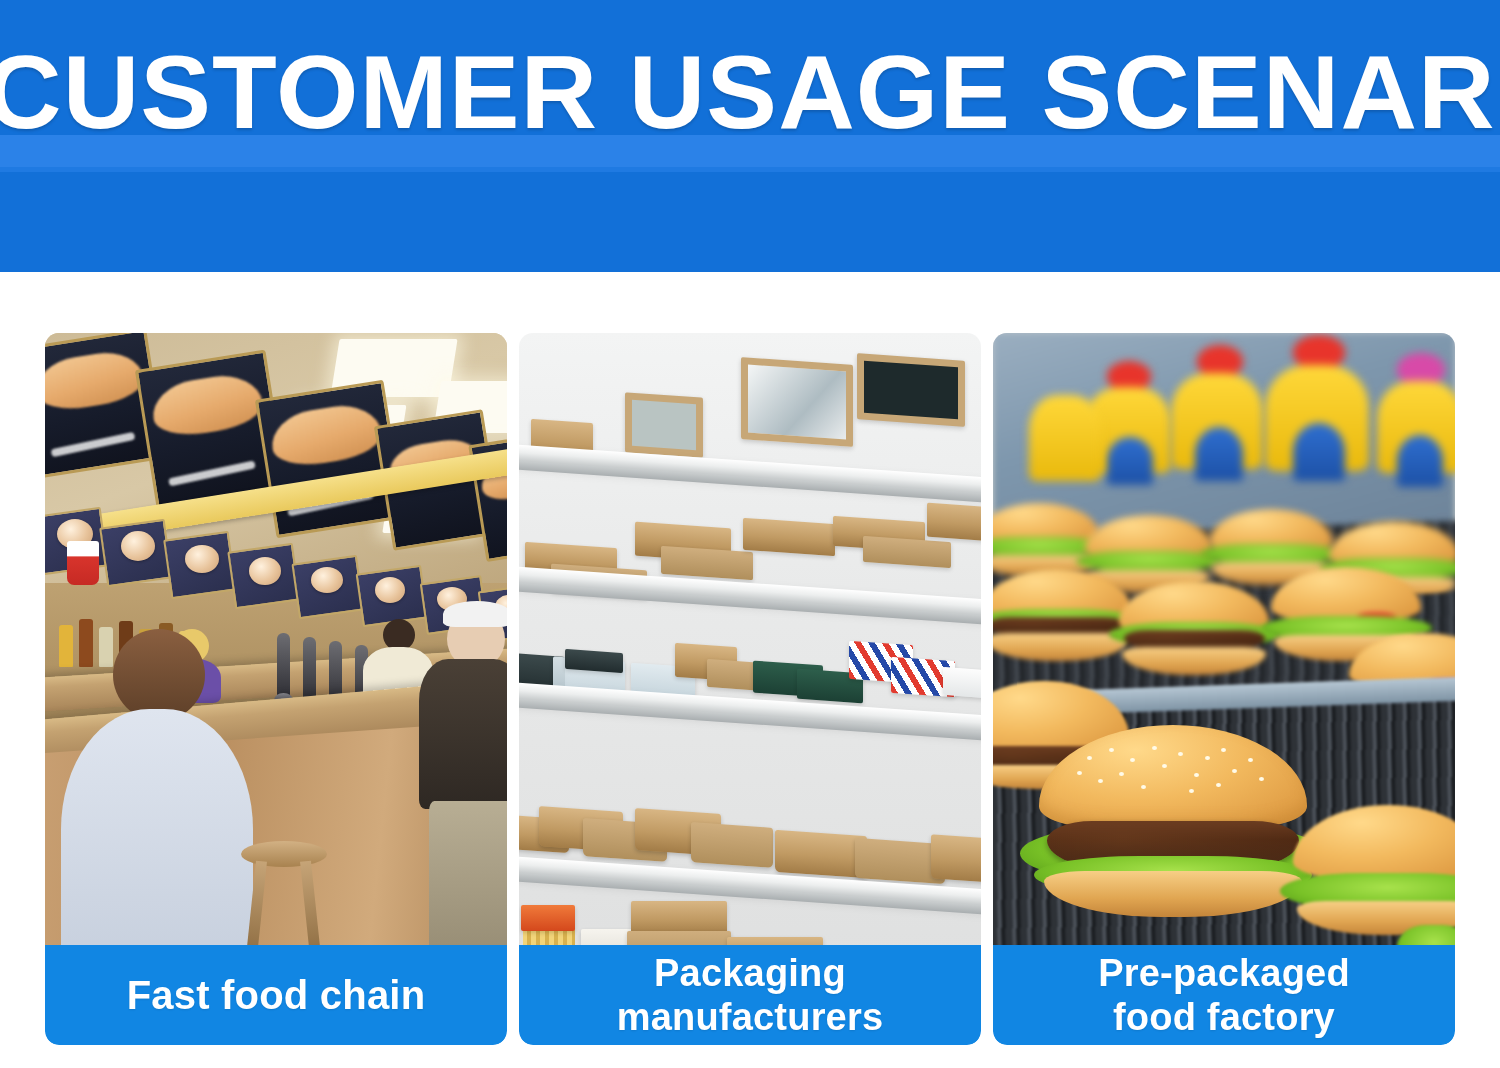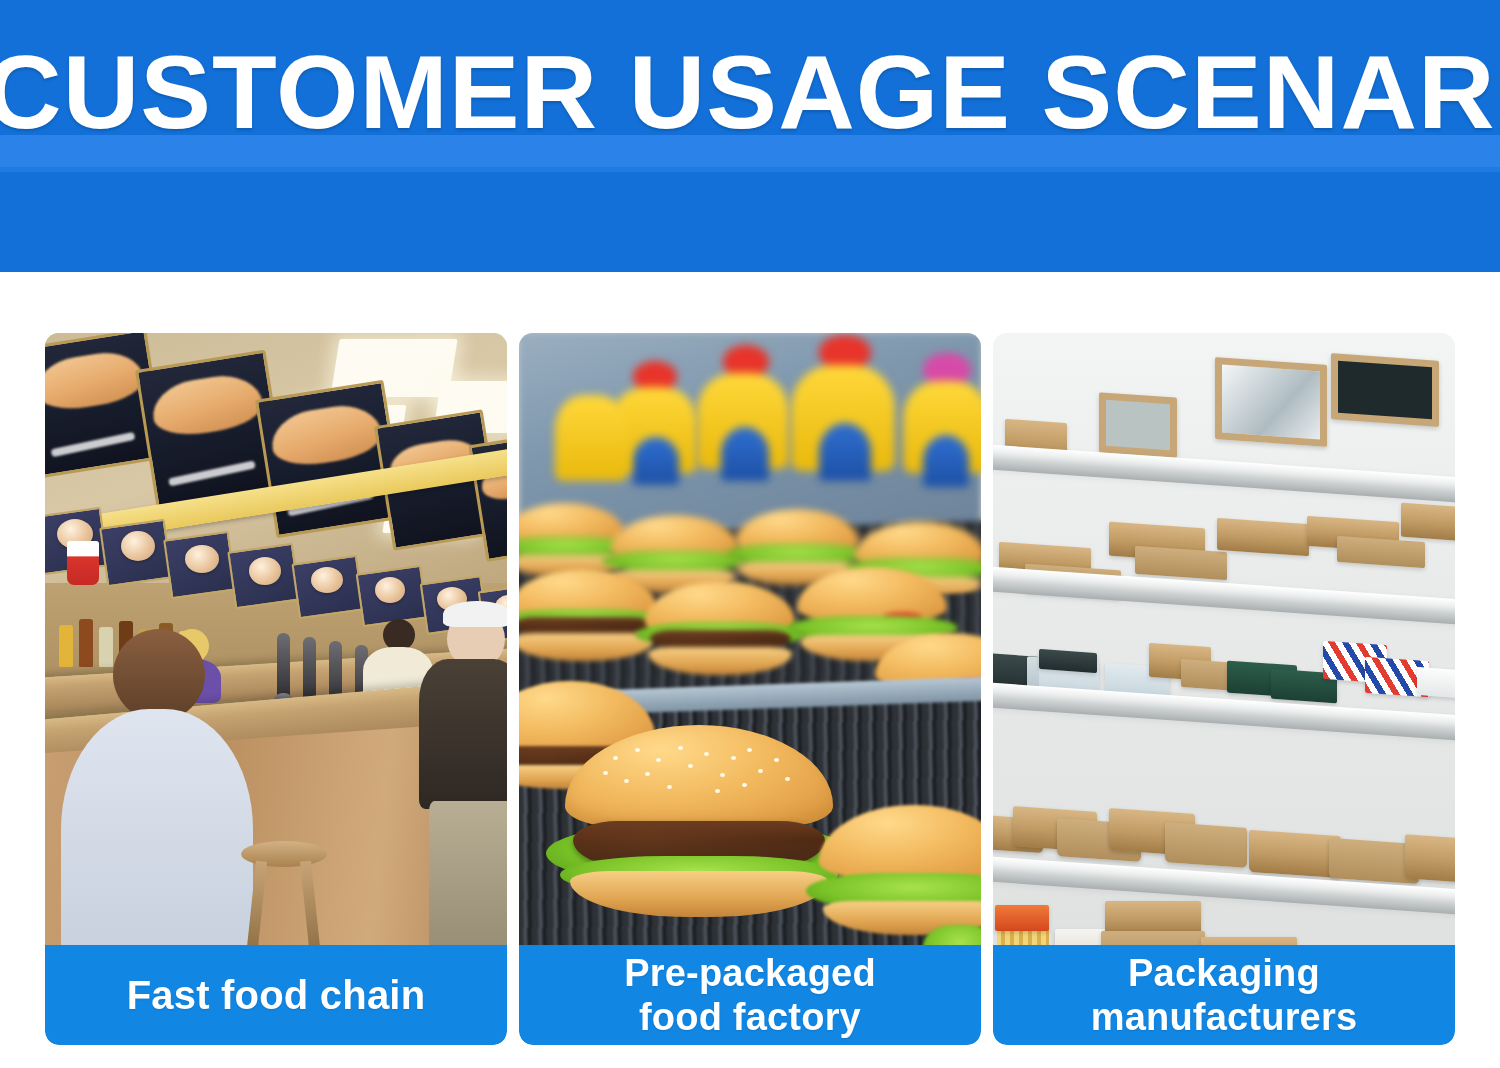--- a/index.html
+++ b/index.html
@@ -426,20 +426,80 @@
 
       <div class="p1-stool">
         <div class="p1-stool-top"></div>
         <div class="p1-stool-leg" style="left:10px;transform:rotate(6deg);"></div>
         <div class="p1-stool-leg" style="left:64px;transform:rotate(-6deg);"></div>
       </div>
     </div>
 
     <div class="caption single">
       <span class="caption-text">Fast food chain</span>
+    </div>
+  </div>
+
+  <div class="panel">
+    <div class="photo p3">
+
+      <div class="p3-box kraft" style="left:12px;top:88px;width:62px;height:44px;transform:skewY(4deg);"></div>
+      <div class="p3-frame" style="left:106px;top:62px;width:78px;height:60px;transform:skewY(4deg);background:#b9c4c2;"></div>
+      <div class="p3-frame" style="left:222px;top:28px;width:112px;height:82px;transform:skewY(4deg);background:linear-gradient(130deg,#f4f6f6,#aebcc2 60%,#e9eced);"></div>
+      <div class="p3-frame" style="left:338px;top:24px;width:108px;height:66px;transform:skewY(4deg);background:#1e2a2c;"></div>
+      <div class="p3-shelf" style="top:128px;transform:rotate(4deg);"></div>
+      <div class="p3-shelf-face" style="top:144px;transform:rotate(4deg);"></div>
+
+      <div class="p3-box kraft" style="left:6px;top:212px;width:92px;height:32px;transform:skewY(4deg);"></div>
+      <div class="p3-box kraft2" style="left:32px;top:234px;width:96px;height:28px;transform:skewY(4deg);"></div>
+      <div class="p3-box kraft" style="left:116px;top:192px;width:96px;height:34px;transform:skewY(4deg);"></div>
+      <div class="p3-box kraft2" style="left:142px;top:216px;width:92px;height:28px;transform:skewY(4deg);"></div>
+      <div class="p3-box kraft" style="left:224px;top:188px;width:92px;height:32px;transform:skewY(4deg);"></div>
+      <div class="p3-box kraft" style="left:314px;top:186px;width:92px;height:30px;transform:skewY(4deg);"></div>
+      <div class="p3-box kraft2" style="left:344px;top:206px;width:88px;height:26px;transform:skewY(4deg);"></div>
+      <div class="p3-box kraft" style="left:408px;top:172px;width:66px;height:34px;transform:skewY(4deg);"></div>
+      <div class="p3-shelf" style="top:250px;transform:rotate(4deg);"></div>
+      <div class="p3-shelf-face" style="top:266px;transform:rotate(4deg);"></div>
+
+      <div class="p3-box dark" style="left:-6px;top:322px;width:52px;height:38px;transform:skewY(4deg);"></div>
+      <div class="p3-box clear" style="left:34px;top:326px;width:72px;height:34px;transform:skewY(4deg);"></div>
+      <div class="p3-box dark" style="left:46px;top:318px;width:58px;height:20px;transform:skewY(4deg);"></div>
+      <div class="p3-box clear" style="left:112px;top:332px;width:64px;height:30px;transform:skewY(4deg);"></div>
+      <div class="p3-box kraft" style="left:156px;top:312px;width:62px;height:34px;transform:skewY(4deg);"></div>
+      <div class="p3-box kraft2" style="left:188px;top:328px;width:58px;height:28px;transform:skewY(4deg);"></div>
+      <div class="p3-box green" style="left:234px;top:330px;width:70px;height:32px;transform:skewY(4deg);"></div>
+      <div class="p3-box green" style="left:278px;top:338px;width:66px;height:30px;transform:skewY(4deg);"></div>
+      <div class="p3-box striped" style="left:330px;top:310px;width:64px;height:38px;transform:skewY(4deg);"></div>
+      <div class="p3-box striped" style="left:372px;top:326px;width:64px;height:36px;transform:skewY(4deg);"></div>
+      <div class="p3-box white" style="left:424px;top:336px;width:58px;height:28px;transform:skewY(4deg);"></div>
+      <div class="p3-shelf" style="top:366px;transform:rotate(4deg);"></div>
+      <div class="p3-shelf-face" style="top:382px;transform:rotate(4deg);"></div>
+
+      <div class="p3-tray kraft" style="left:-12px;top:484px;width:62px;height:34px;transform:skewY(4deg);"></div>
+      <div class="p3-tray kraft" style="left:20px;top:476px;width:84px;height:40px;transform:skewY(4deg);"></div>
+      <div class="p3-tray kraft2" style="left:64px;top:488px;width:84px;height:38px;transform:skewY(4deg);"></div>
+      <div class="p3-tray kraft" style="left:116px;top:478px;width:86px;height:42px;transform:skewY(4deg);"></div>
+      <div class="p3-tray kraft2" style="left:172px;top:492px;width:82px;height:40px;transform:skewY(4deg);"></div>
+      <div class="p3-tray kraft" style="left:256px;top:500px;width:92px;height:42px;transform:skewY(4deg);"></div>
+      <div class="p3-tray kraft2" style="left:336px;top:508px;width:90px;height:40px;transform:skewY(4deg);"></div>
+      <div class="p3-tray kraft" style="left:412px;top:504px;width:76px;height:44px;transform:skewY(4deg);"></div>
+      <div class="p3-shelf" style="top:540px;transform:rotate(4deg);"></div>
+      <div class="p3-shelf-face" style="top:556px;transform:rotate(4deg);"></div>
+
+      <div class="p3-fries" style="left:4px;top:584px;width:52px;height:52px;"></div>
+      <div class="p3-box" style="left:2px;top:572px;width:54px;height:26px;background:linear-gradient(#f07a3a,#d4481c);"></div>
+      <div class="p3-box" style="left:62px;top:596px;width:66px;height:40px;background:linear-gradient(#f6f4ee,#d9d7cf);"></div>
+      <div class="p3-box kraft" style="left:112px;top:568px;width:96px;height:34px;"></div>
+      <div class="p3-box kraft2" style="left:108px;top:598px;width:104px;height:38px;"></div>
+      <div class="p3-box kraft" style="left:208px;top:604px;width:96px;height:32px;"></div>
+    </div>
+
+    <div class="caption">
+      <span class="caption-text">Packaging
+manufacturers</span>
     </div>
   </div>
 
   <div class="panel">
     <div class="photo p2">
       <div class="p2-bg"></div>
 
       <div class="p2-worker" style="left:92px;top:30px;width:86px;height:120px;">
         <div class="p2-cap" style="left:22px;top:-2px;width:44px;height:30px;background:#e8342b;"></div>
         <div class="p2-shirt" style="left:0;top:24px;width:86px;height:86px;"></div>
@@ -557,73 +617,13 @@
       </div>
       <div class="p2-lettuce" style="left:404px;top:592px;width:74px;height:44px;filter:blur(1.6px);"></div>
     </div>
 
     <div class="caption">
       <span class="caption-text">Pre-packaged
 food factory</span>
     </div>
   </div>
 
-  <div class="panel">
-    <div class="photo p3">
-
-      <div class="p3-box kraft" style="left:12px;top:88px;width:62px;height:44px;transform:skewY(4deg);"></div>
-      <div class="p3-frame" style="left:106px;top:62px;width:78px;height:60px;transform:skewY(4deg);background:#b9c4c2;"></div>
-      <div class="p3-frame" style="left:222px;top:28px;width:112px;height:82px;transform:skewY(4deg);background:linear-gradient(130deg,#f4f6f6,#aebcc2 60%,#e9eced);"></div>
-      <div class="p3-frame" style="left:338px;top:24px;width:108px;height:66px;transform:skewY(4deg);background:#1e2a2c;"></div>
-      <div class="p3-shelf" style="top:128px;transform:rotate(4deg);"></div>
-      <div class="p3-shelf-face" style="top:144px;transform:rotate(4deg);"></div>
-
-      <div class="p3-box kraft" style="left:6px;top:212px;width:92px;height:32px;transform:skewY(4deg);"></div>
-      <div class="p3-box kraft2" style="left:32px;top:234px;width:96px;height:28px;transform:skewY(4deg);"></div>
-      <div class="p3-box kraft" style="left:116px;top:192px;width:96px;height:34px;transform:skewY(4deg);"></div>
-      <div class="p3-box kraft2" style="left:142px;top:216px;width:92px;height:28px;transform:skewY(4deg);"></div>
-      <div class="p3-box kraft" style="left:224px;top:188px;width:92px;height:32px;transform:skewY(4deg);"></div>
-      <div class="p3-box kraft" style="left:314px;top:186px;width:92px;height:30px;transform:skewY(4deg);"></div>
-      <div class="p3-box kraft2" style="left:344px;top:206px;width:88px;height:26px;transform:skewY(4deg);"></div>
-      <div class="p3-box kraft" style="left:408px;top:172px;width:66px;height:34px;transform:skewY(4deg);"></div>
-      <div class="p3-shelf" style="top:250px;transform:rotate(4deg);"></div>
-      <div class="p3-shelf-face" style="top:266px;transform:rotate(4deg);"></div>
-
-      <div class="p3-box dark" style="left:-6px;top:322px;width:52px;height:38px;transform:skewY(4deg);"></div>
-      <div class="p3-box clear" style="left:34px;top:326px;width:72px;height:34px;transform:skewY(4deg);"></div>
-      <div class="p3-box dark" style="left:46px;top:318px;width:58px;height:20px;transform:skewY(4deg);"></div>
-      <div class="p3-box clear" style="left:112px;top:332px;width:64px;height:30px;transform:skewY(4deg);"></div>
-      <div class="p3-box kraft" style="left:156px;top:312px;width:62px;height:34px;transform:skewY(4deg);"></div>
-      <div class="p3-box kraft2" style="left:188px;top:328px;width:58px;height:28px;transform:skewY(4deg);"></div>
-      <div class="p3-box green" style="left:234px;top:330px;width:70px;height:32px;transform:skewY(4deg);"></div>
-      <div class="p3-box green" style="left:278px;top:338px;width:66px;height:30px;transform:skewY(4deg);"></div>
-      <div class="p3-box striped" style="left:330px;top:310px;width:64px;height:38px;transform:skewY(4deg);"></div>
-      <div class="p3-box striped" style="left:372px;top:326px;width:64px;height:36px;transform:skewY(4deg);"></div>
-      <div class="p3-box white" style="left:424px;top:336px;width:58px;height:28px;transform:skewY(4deg);"></div>
-      <div class="p3-shelf" style="top:366px;transform:rotate(4deg);"></div>
-      <div class="p3-shelf-face" style="top:382px;transform:rotate(4deg);"></div>
-
-      <div class="p3-tray kraft" style="left:-12px;top:484px;width:62px;height:34px;transform:skewY(4deg);"></div>
-      <div class="p3-tray kraft" style="left:20px;top:476px;width:84px;height:40px;transform:skewY(4deg);"></div>
-      <div class="p3-tray kraft2" style="left:64px;top:488px;width:84px;height:38px;transform:skewY(4deg);"></div>
-      <div class="p3-tray kraft" style="left:116px;top:478px;width:86px;height:42px;transform:skewY(4deg);"></div>
-      <div class="p3-tray kraft2" style="left:172px;top:492px;width:82px;height:40px;transform:skewY(4deg);"></div>
-      <div class="p3-tray kraft" style="left:256px;top:500px;width:92px;height:42px;transform:skewY(4deg);"></div>
-      <div class="p3-tray kraft2" style="left:336px;top:508px;width:90px;height:40px;transform:skewY(4deg);"></div>
-      <div class="p3-tray kraft" style="left:412px;top:504px;width:76px;height:44px;transform:skewY(4deg);"></div>
-      <div class="p3-shelf" style="top:540px;transform:rotate(4deg);"></div>
-      <div class="p3-shelf-face" style="top:556px;transform:rotate(4deg);"></div>
-
-      <div class="p3-fries" style="left:4px;top:584px;width:52px;height:52px;"></div>
-      <div class="p3-box" style="left:2px;top:572px;width:54px;height:26px;background:linear-gradient(#f07a3a,#d4481c);"></div>
-      <div class="p3-box" style="left:62px;top:596px;width:66px;height:40px;background:linear-gradient(#f6f4ee,#d9d7cf);"></div>
-      <div class="p3-box kraft" style="left:112px;top:568px;width:96px;height:34px;"></div>
-      <div class="p3-box kraft2" style="left:108px;top:598px;width:104px;height:38px;"></div>
-      <div class="p3-box kraft" style="left:208px;top:604px;width:96px;height:32px;"></div>
-    </div>
-
-    <div class="caption">
-      <span class="caption-text">Packaging
-manufacturers</span>
-    </div>
-  </div>
-
 </div>
 
 </body></html>

